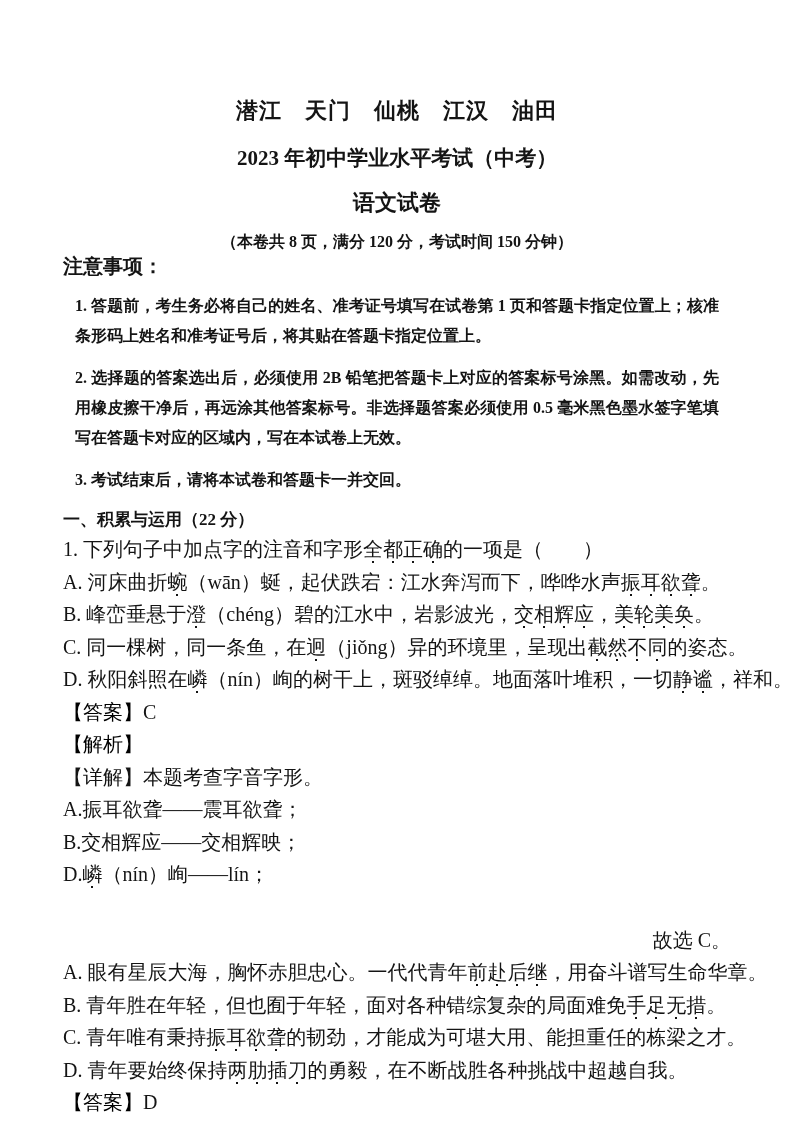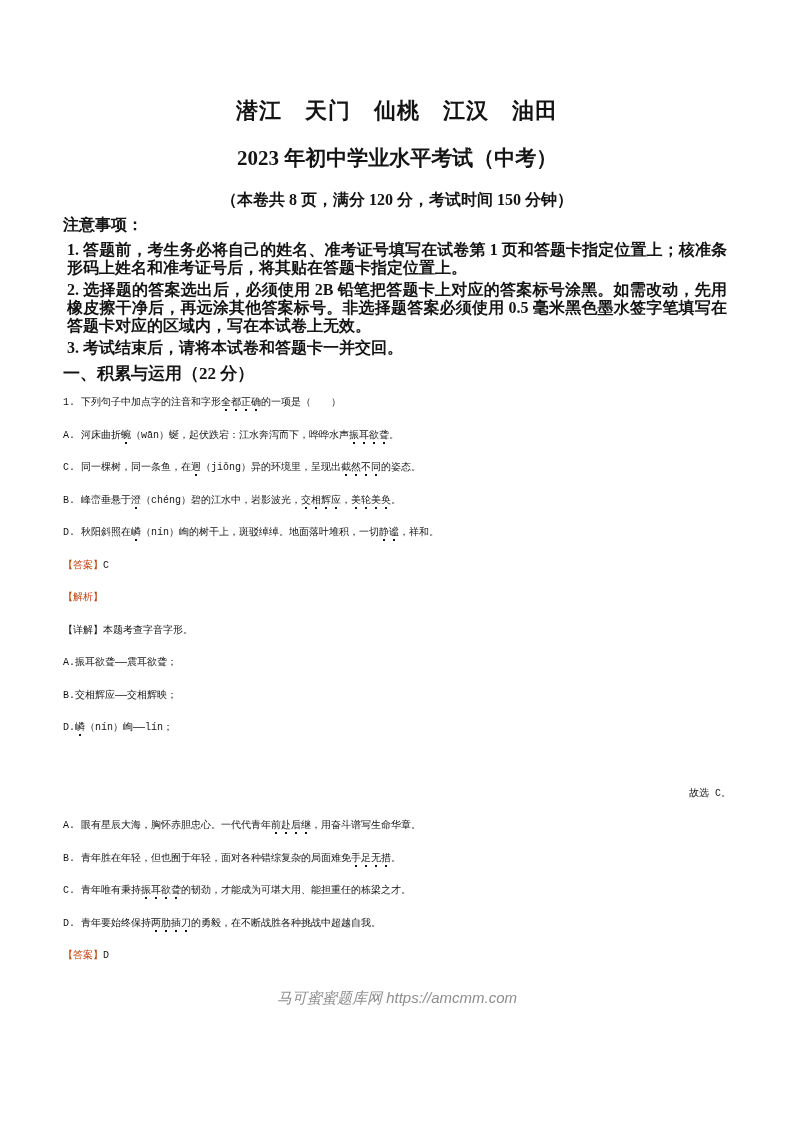--- a/index.html
+++ b/index.html
@@ -13,27 +13,27 @@
     background: #ffffff;
     font-family: "Liberation Serif", "DejaVu Serif", serif;
     color: #141414;
   }
   .title-group { text-align: center; }
   .title-line-1 { font-size: 22px; font-weight: bold; line-height: 30px; margin-bottom: 17px; letter-spacing: 1px; }
   .title-line-2 { font-size: 21px; font-weight: bold; line-height: 30px; margin-bottom: 15px; }
   .title-line-3 { font-size: 22px; font-weight: bold; line-height: 30px; margin-bottom: 6px; }
   .subtitle     { font-size: 16px; font-weight: bold; line-height: 24px; margin-top: 12px; }
 
-  .notice-heading { font-size: 16px; font-weight: bold; line-height: 25px; }
-  .notice p { margin: 4px; font-size: 16px; font-weight: bold; line-height: 18px; text-align: justify; }
+  .notice-heading { font-size: 20px; font-weight: bold; line-height: 25px; }
+  .notice p { margin: 12px; font-size: 16px; font-weight: bold; line-height: 30px; text-align: justify; }
 
   .section-heading { font-size: 17px; font-weight: bold; line-height: 26px; }
 
-  .line { font-size: 10px; line-height: 32.5px; white-space: nowrap; font-family: Liberation Mono, monospace; }
-  .accent { color: #c2410c; }
+  .line { font-size: 20px; line-height: 32.5px; white-space: nowrap; }
+  .accent { color: #000000; }
   .gap-before { margin-top: 33px; text-align: right; }
 
   .em-dot {
     background-image: radial-gradient(circle, #141414 1.1px, rgba(0,0,0,0) 1.5px);
     background-size: 1em 4px;
     background-position: 0 100%;
     background-repeat: repeat-x;
     padding-bottom: 4px;
   }
 
@@ -47,37 +47,38 @@
   }
 </style>
 </head>
 <body>
 
 <div class="page">
 
   <div class="title-group">
     <div class="title-line-1">潜江　天门　仙桃　江汉　油田</div>
     <div class="title-line-2">2023 年初中学业水平考试（中考）</div>
+    <div class="title-line-3">语文试卷</div>
     <div class="subtitle">（本卷共 8 页，满分 120 分，考试时间 150 分钟）</div>
   </div>
 
   <div class="notice">
     <div class="notice-heading">注意事项：</div>
     <p>1. 答题前，考生务必将自己的姓名、准考证号填写在试卷第 1 页和答题卡指定位置上；核准条形码上姓名和准考证号后，将其贴在答题卡指定位置上。</p>
     <p>2. 选择题的答案选出后，必须使用 2B 铅笔把答题卡上对应的答案标号涂黑。如需改动，先用橡皮擦干净后，再远涂其他答案标号。非选择题答案必须使用 0.5 毫米黑色墨水签字笔填写在答题卡对应的区域内，写在本试卷上无效。</p>
     <p>3. 考试结束后，请将本试卷和答题卡一并交回。</p>
   </div>
 
   <div class="section-heading">一、积累与运用（22 分）</div>
 
   <div>
     <div class="line"><span>1. 下列句子中加点字的注音和字形</span><span class="em-dot">全都正确</span><span>的一项是（　　）</span></div>
     <div class="line"><span>A. 河床曲折</span><span class="em-dot">蜿</span><span>（wān）蜒，起伏跌宕：江水奔泻而下，哗哗水声</span><span class="em-dot">振耳欲聋</span><span>。</span></div>
+    <div class="line"><span>B. 峰峦垂悬于</span><span class="em-dot">澄</span><span>（chéng）碧的江水中，岩影波光，</span><span class="em-dot">交相辉应</span><span>，</span><span class="em-dot">美轮美奂</span><span>。</span></div>
     <div class="line"><span>C. 同一棵树，同一条鱼，在</span><span class="em-dot">迥</span><span>（jiǒng）异的环境里，呈现出</span><span class="em-dot">截然不同</span><span>的姿态。</span></div>
-    <div class="line"><span>B. 峰峦垂悬于</span><span class="em-dot">澄</span><span>（chéng）碧的江水中，岩影波光，</span><span class="em-dot">交相辉应</span><span>，</span><span class="em-dot">美轮美奂</span><span>。</span></div>
     <div class="line"><span>D. 秋阳斜照在</span><span class="em-dot">嶙</span><span>（nín）峋的树干上，斑驳绰绰。地面落叶堆积，一切</span><span class="em-dot">静谧</span><span>，祥和。</span></div>
 
     <div class="line"><span class="accent">【答案】</span><span>C</span></div>
     <div class="line"><span class="accent">【解析】</span></div>
     <div class="line"><span>【详解】</span><span>本题考查字音字形。</span></div>
 
     <div class="line"><span>A.振耳欲聋——震耳欲聋；</span></div>
     <div class="line"><span>B.交相辉应——交相辉映；</span></div>
     <div class="line"><span>D.</span><span class="em-dot">嶙</span><span>（nín）峋——lín；</span></div>
 

